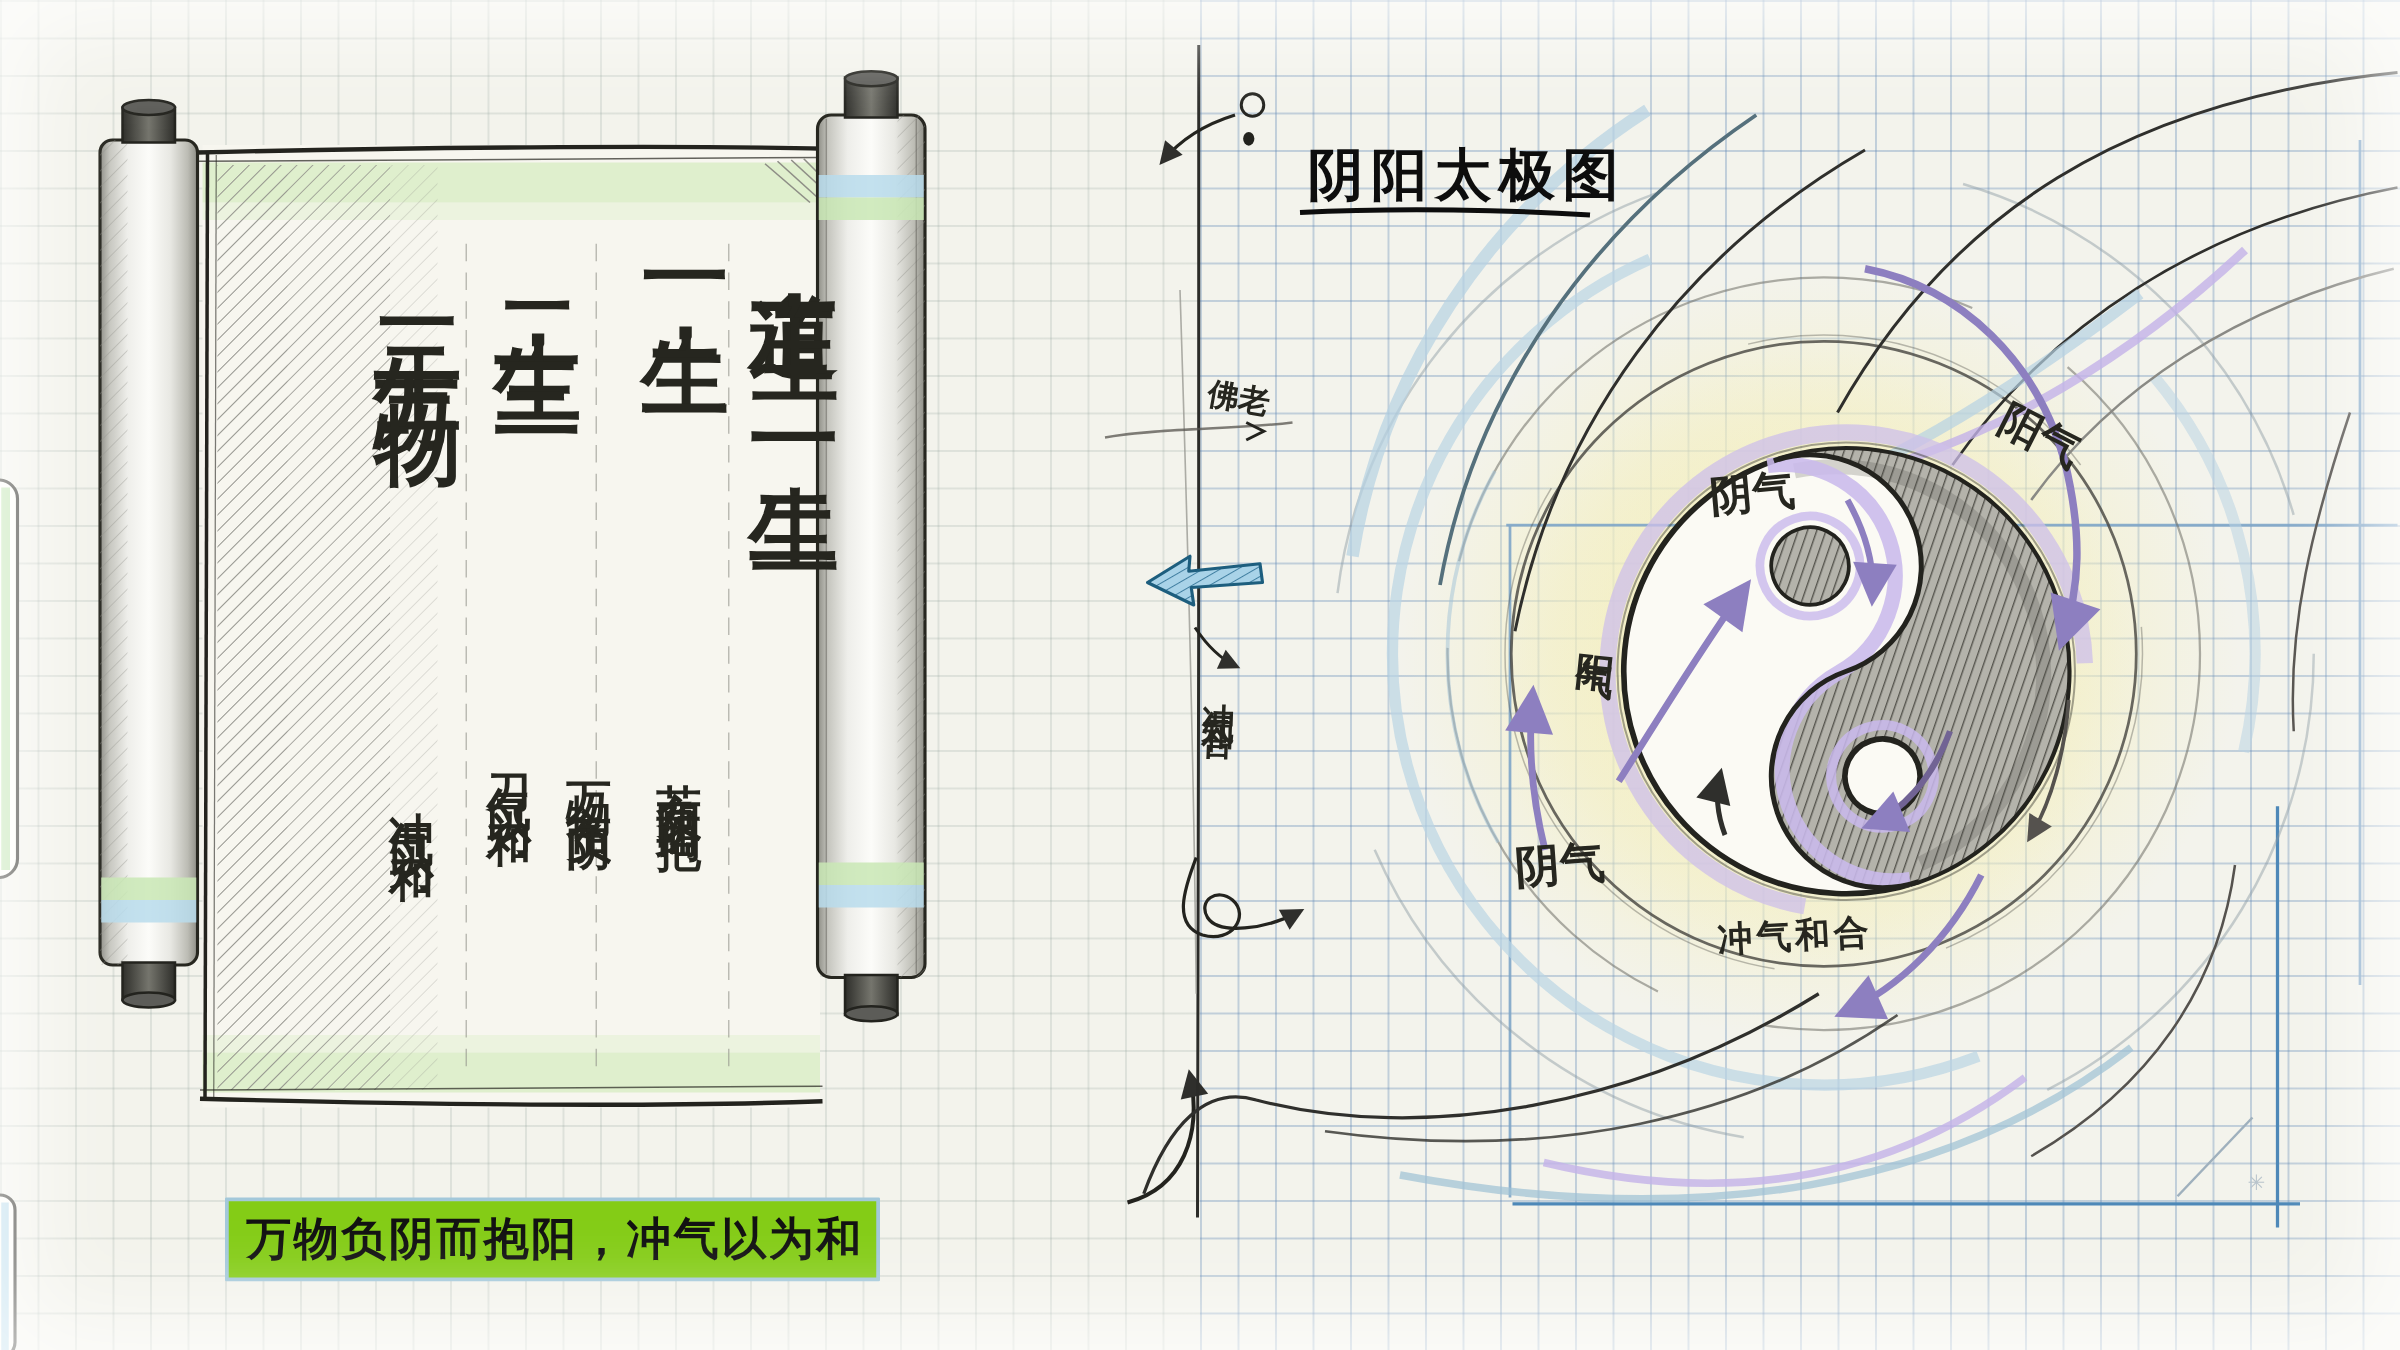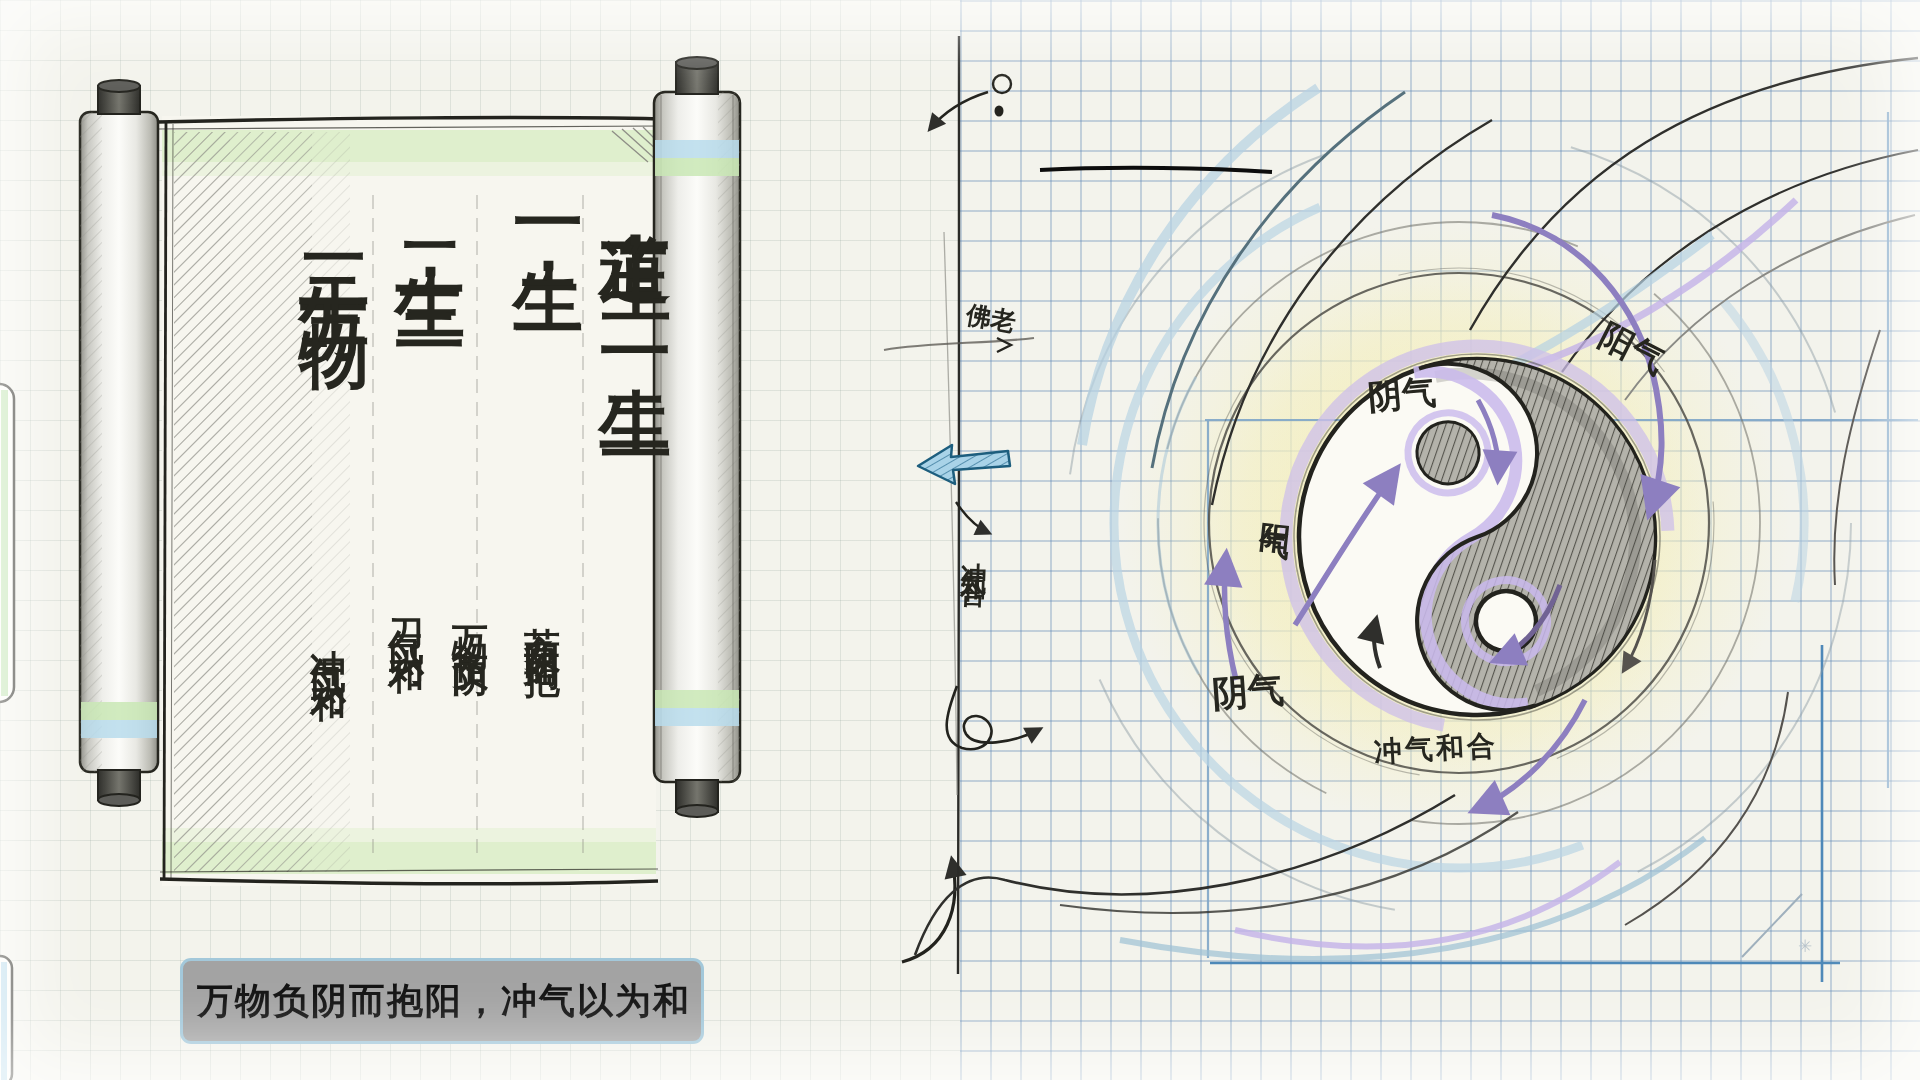--- a/index.html
+++ b/index.html
@@ -16,22 +16,22 @@
   #vignette{position:absolute;inset:0;pointer-events:none;
     box-shadow:inset 0 0 70px 26px rgba(255,255,255,.75);}
   svg#art{position:absolute;left:0;top:0;}
   .vtext{writing-mode:vertical-rl;text-orientation:upright;}
   .callig{position:absolute;color:#26261f;font-family:"DejaVu Serif","Liberation Serif",serif;
           font-weight:700;white-space:nowrap;}
   .big-col{font-size:70px;letter-spacing:22px;}
   .small-col{font-size:36px;letter-spacing:9px;font-weight:600;}
   .hand{position:absolute;color:#26261f;font-family:"DejaVu Serif","Liberation Serif",serif;
         font-weight:700;white-space:nowrap;}
-  #caption-box{position:absolute;left:180px;top:958px;width:524px;height:86px;
-    background:#a3a3a3;border:3px solid #a3c8da;border-radius:11px;display:flex;align-items:center;
+  #caption-box{position:absolute;left:180px;top:958px;width:524px;height:67px;
+    background:#84cc16;border:3px solid #a3c8da;border-radius:1px;display:flex;align-items:center;
     padding-left:14px;box-sizing:border-box;}
   #caption-text{font-size:36px;font-weight:700;color:#111;letter-spacing:2px;
     font-family:"Liberation Sans",sans-serif;}
   #diagram-title{position:absolute;left:1046px;top:110px;font-size:45px;font-weight:800;
     color:#0d0d0d;letter-spacing:6px;font-family:"Liberation Sans",sans-serif;}
 </style>
 </head>
 <body>
 
 <div id="stage">
@@ -244,20 +244,21 @@
   <div class="callig vtext small-col" style="left:382px;top:592px;">刀气以为和</div>
   <div class="callig vtext small-col" style="left:304px;top:620px;">冲气以为和</div>
 
   <div id="caption-box">
     <span id="caption-text">万物负阴而抱阳，冲气以为和</span>
   </div>
 
   <div class="hand" style="left:966px;top:302px;font-size:25px;transform:rotate(10deg);">佛老</div>
   <div class="hand vtext" style="left:958px;top:542px;font-size:26px;letter-spacing:6px;transform:rotate(2deg);">冲气和合</div>
 
+  <div id="diagram-title">阴阳太极图</div>
 
   <div class="hand" style="left:1368px;top:372px;font-size:34px;transform:rotate(-5deg);">阴气</div>
   <div class="hand" style="left:1598px;top:326px;font-size:34px;transform:rotate(27deg);">阳气</div>
   <div class="hand vtext" style="left:1258px;top:500px;font-size:31px;letter-spacing:4px;transform:rotate(6deg);">阳气</div>
   <div class="hand" style="left:1212px;top:668px;font-size:36px;transform:rotate(-4deg);">阴气</div>
   <div class="hand" style="left:1374px;top:730px;font-size:28px;letter-spacing:3px;transform:rotate(-3deg);">冲气和合</div>
 
   <div id="vignette"></div>
 </div>
 

